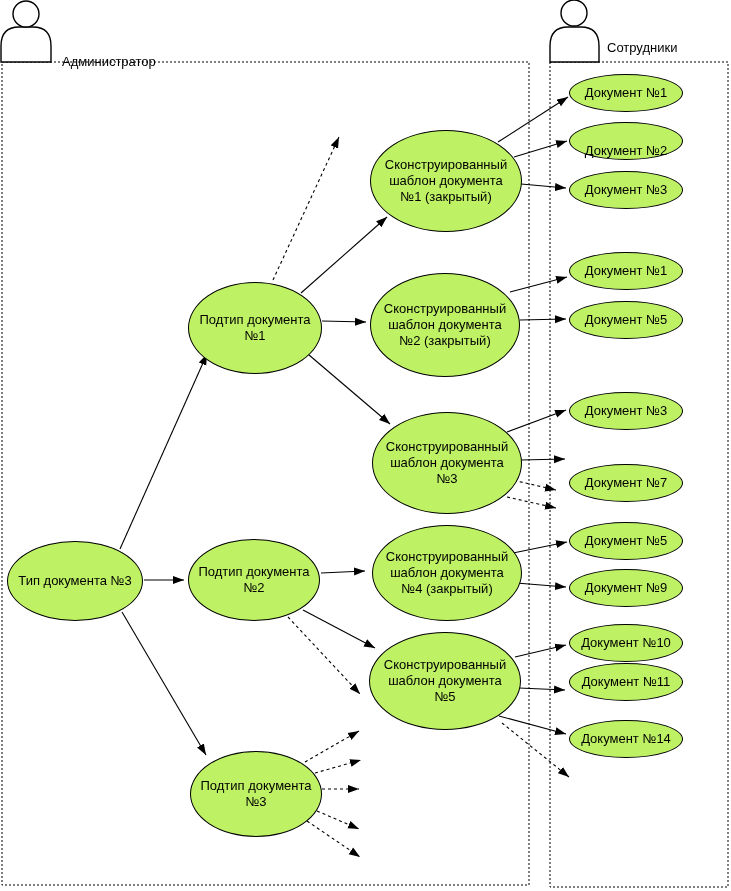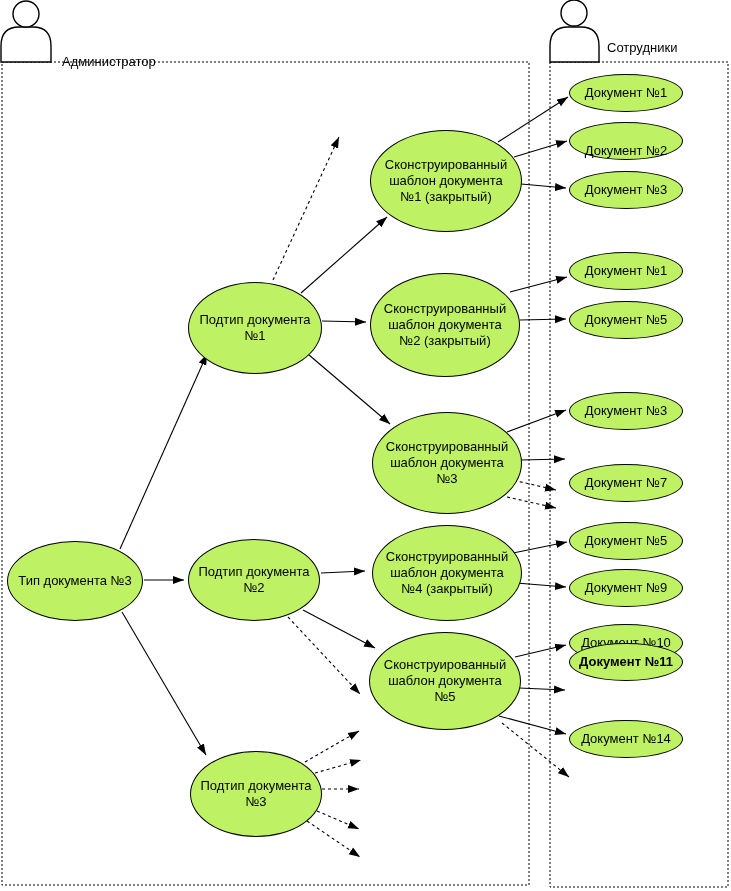--- a/index.html
+++ b/index.html
@@ -145,21 +145,21 @@
       </div>
       <div class="node" style="left: 569px; top: 522px; width: 114px; height: 38px;">
         <span>Документ №5</span>
       </div>
       <div class="node" style="left: 569px; top: 569px; width: 114px; height: 38px; text-align: right;">
         <span>Документ №9</span>
       </div>
       <div class="node" style="left: 569px; top: 624px; width: 114px; height: 38px;">
         <span>Документ №10</span>
       </div>
-      <div class="node" style="left: 569px; top: 643px; width: 114px; height: 38px; font-weight: bold;">
+      <div class="node" style="left: 569px; top: 663px; width: 114px; height: 38px;">
         <span>Документ №11</span>
       </div>
       <div class="node" style="left: 569px; top: 720px; width: 114px; height: 38px;">
         <span>Документ №14</span>
       </div>
     </div>
 
   <div class="actor-label" style="left:62px;top:38px;margin-top:16px;">Администратор</div>
   <div class="actor-label" style="left:607px;top:40px;">Сотрудники</div>
 

